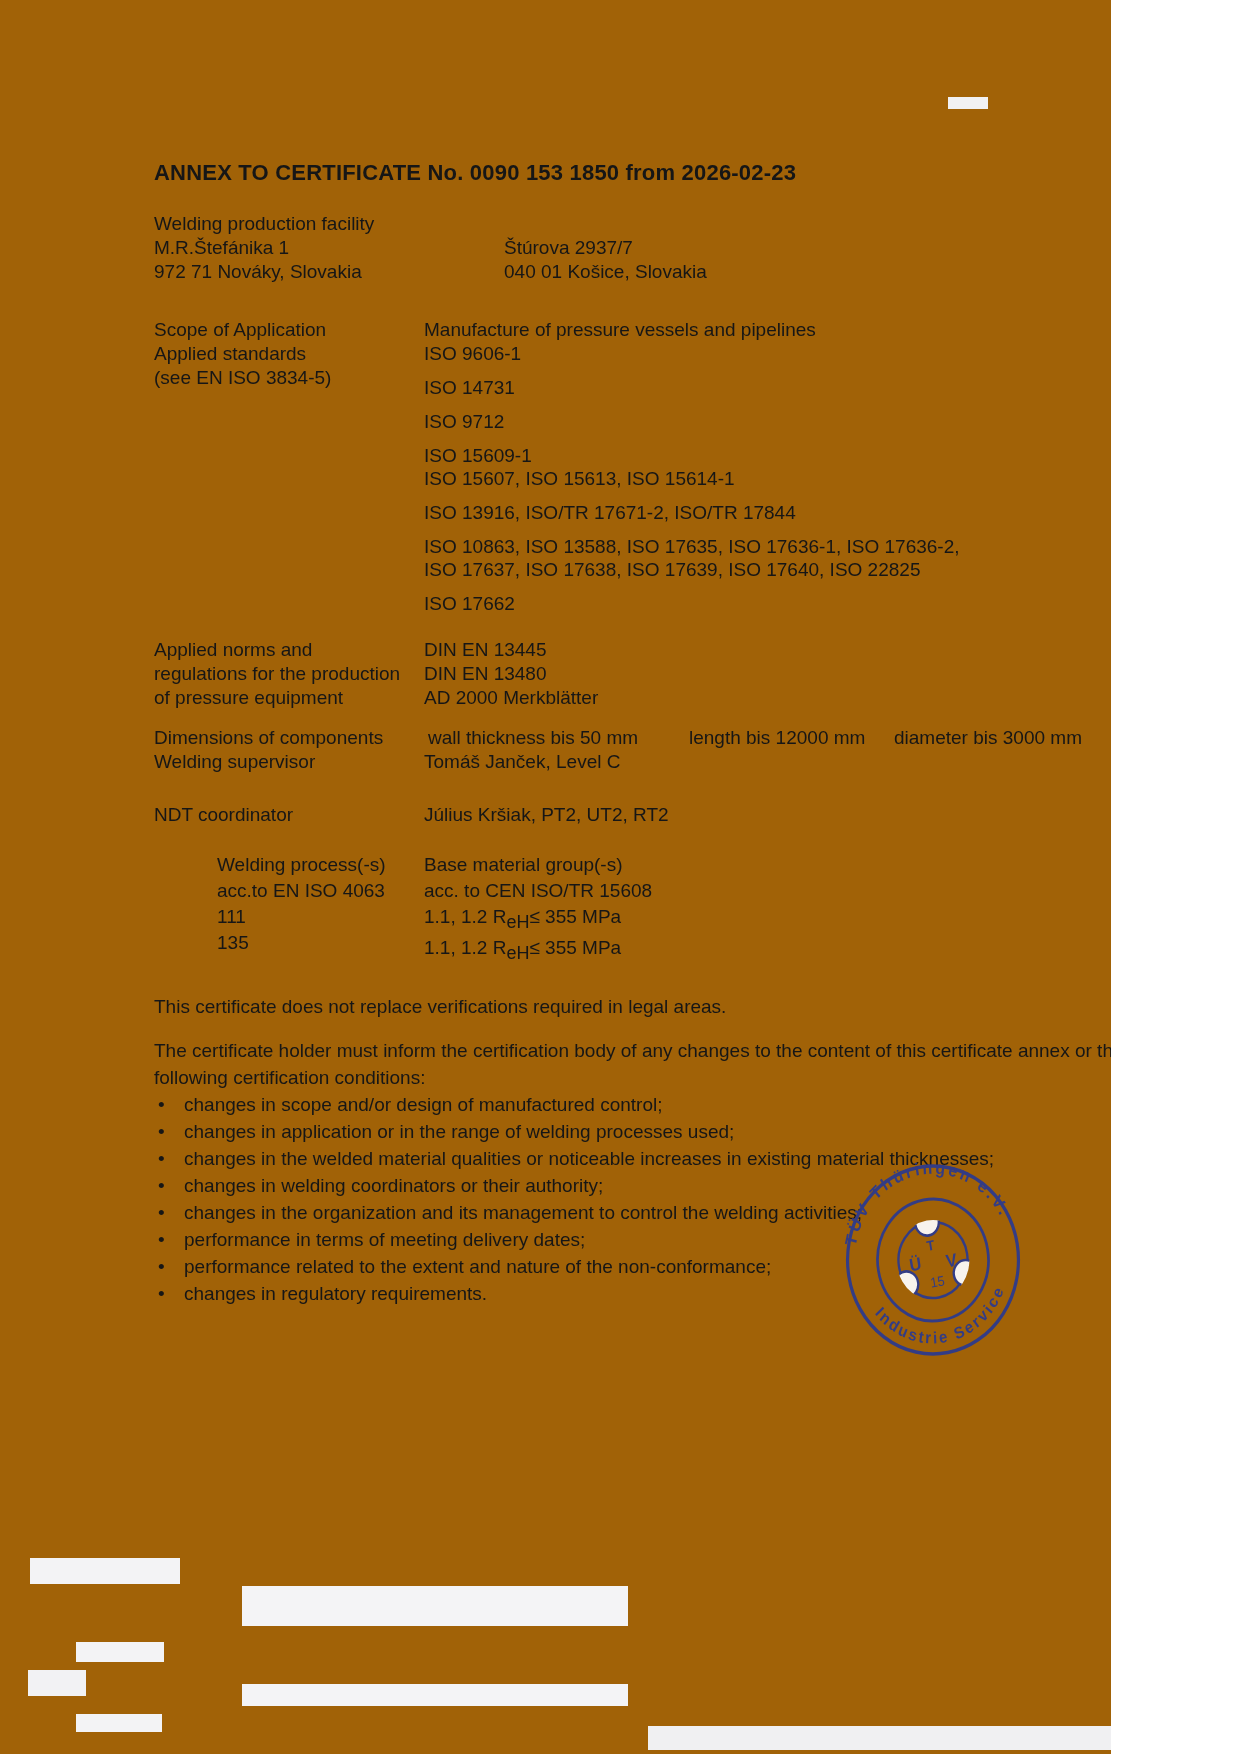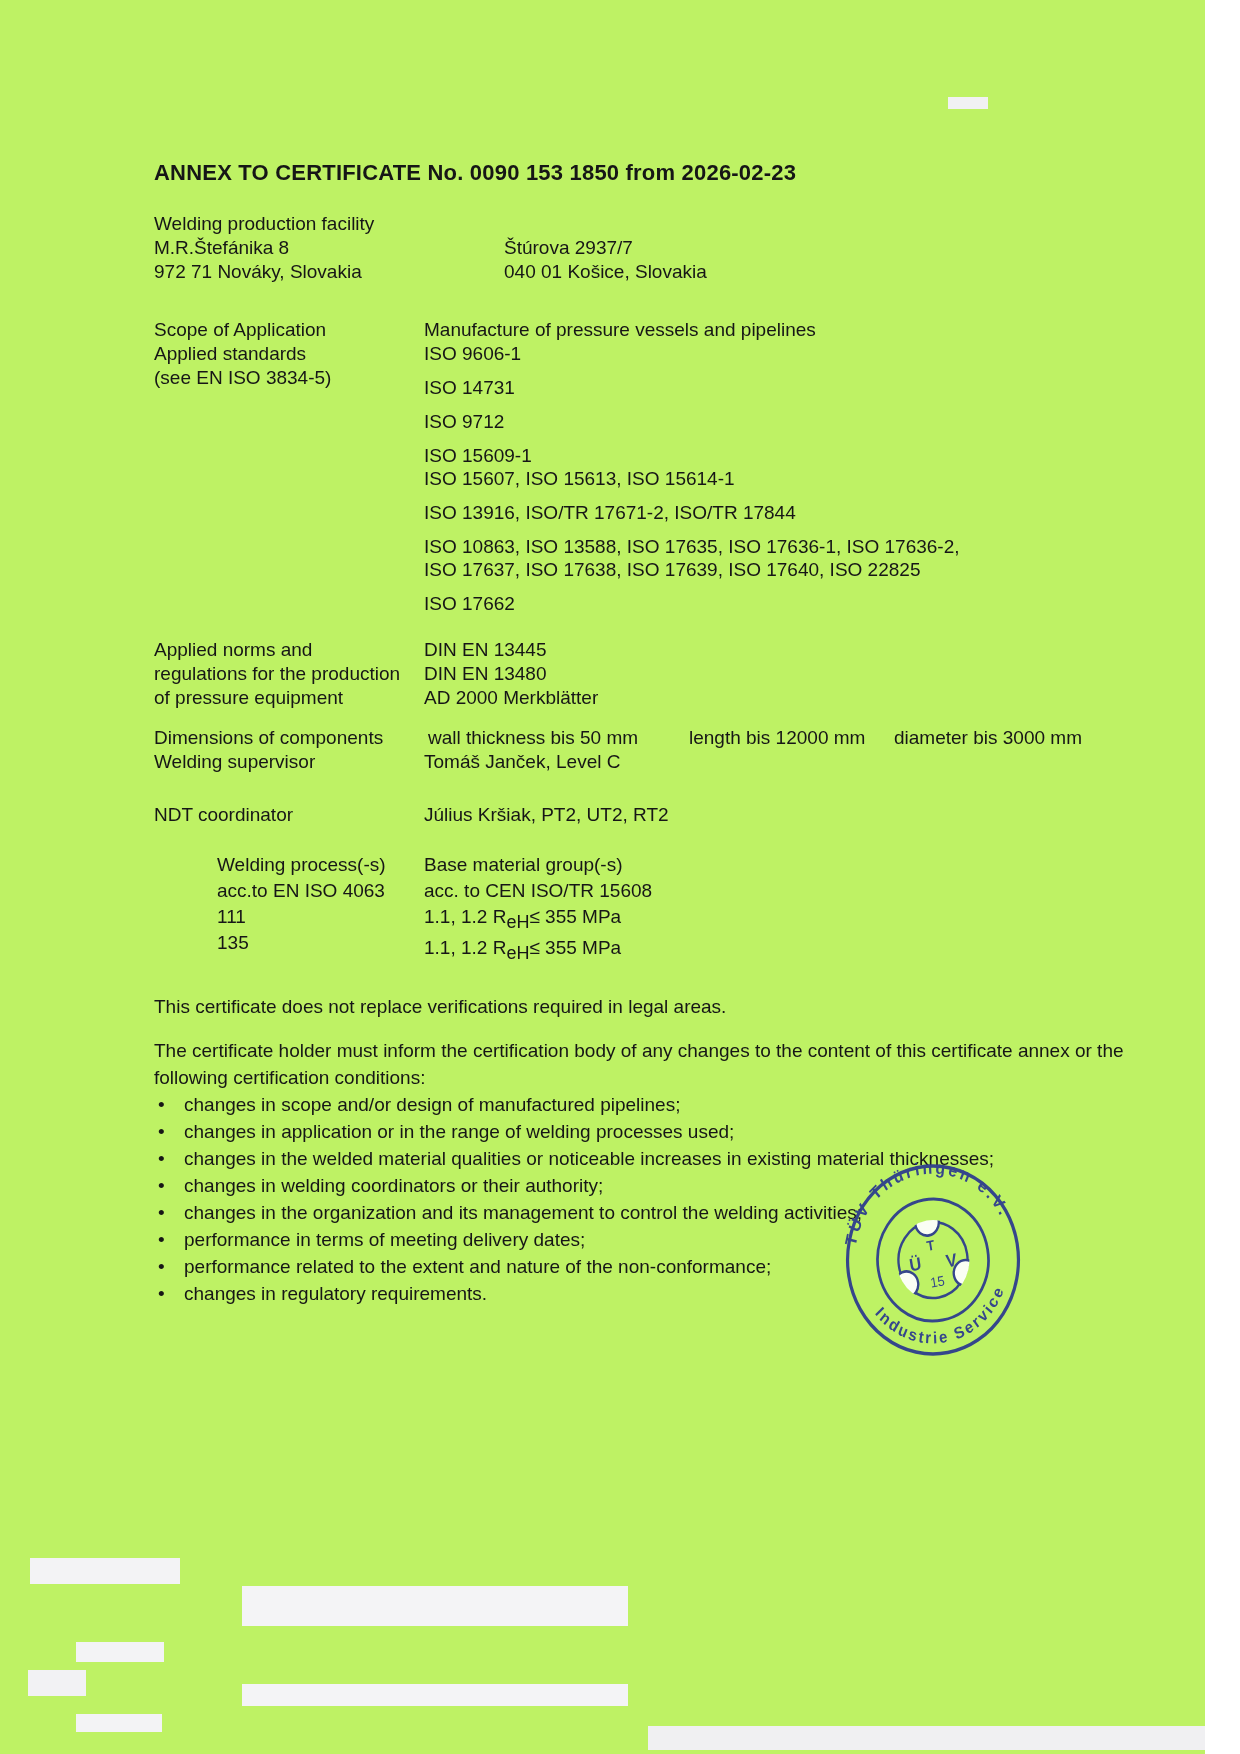--- a/index.html
+++ b/index.html
@@ -1,19 +1,19 @@
 <!DOCTYPE html>
 <html><head>
 <meta charset="utf-8">
 <style>
   html,body{margin:0;padding:0;background:#ffffff;}
   .page{
     position:relative;
-    width:1205px;height:1754px;
-    background:#bef264;
+    width:1111px;height:1754px;
+    background:#a16207;
     font-family:"Liberation Sans", sans-serif;
     color:#161616;
     font-size:19px;
     overflow:hidden;
   }
   .content{position:absolute;left:154px;top:160px;width:1020px;}
   .doc-title{
     font-size:22px;font-weight:bold;line-height:26px;
     margin:0 0 26px 0;letter-spacing:0.2px;
   }
@@ -67,21 +67,21 @@
 <div class="page">
 
   <div class="content">
 
     <h1 class="doc-title">ANNEX TO CERTIFICATE No. 0090 153 1850 from 2026-02-23</h1>
 
     <div class="row mb-facility">
       <div class="lbl">Welding production facility</div>
       <div class="val addr-wrap">
         <div class="addr1">
-          <div class="addr-line">M.R.Štefánika 8</div>
+          <div class="addr-line">M.R.Štefánika 1</div>
           <div class="addr-line">972 71 Nováky, Slovakia</div>
         </div>
         <div class="addr2">
           <div class="addr-line">Štúrova 2937/7</div>
           <div class="addr-line">040 01 Košice, Slovakia</div>
         </div>
       </div>
     </div>
 
     <div class="row mb-scope">
@@ -167,21 +167,21 @@
         <div><span>1.1, 1.2 R</span><sub>eH</sub><span>≤ 355 MPa</span></div>
         <div><span>1.1, 1.2 R</span><sub>eH</sub><span>≤ 355 MPa</span></div>
       </div>
     </div>
 
     <div class="legal">This certificate does not replace verifications required in legal areas.</div>
 
     <p class="holder-para">The certificate holder must inform the certification body of any changes to the content of this certificate annex or the following certification conditions:</p>
 
     <ul class="conds">
-      <li>changes in scope and/or design of manufactured pipelines;</li>
+      <li>changes in scope and/or design of manufactured control;</li>
       <li>changes in application or in the range of welding processes used;</li>
       <li>changes in the welded material qualities or noticeable increases in existing material thicknesses;</li>
       <li>changes in welding coordinators or their authority;</li>
       <li>changes in the organization and its management to control the welding activities;</li>
       <li>performance in terms of meeting delivery dates;</li>
       <li>performance related to the extent and nature of the non-conformance;</li>
       <li>changes in regulatory requirements.</li>
     </ul>
 
   </div>

